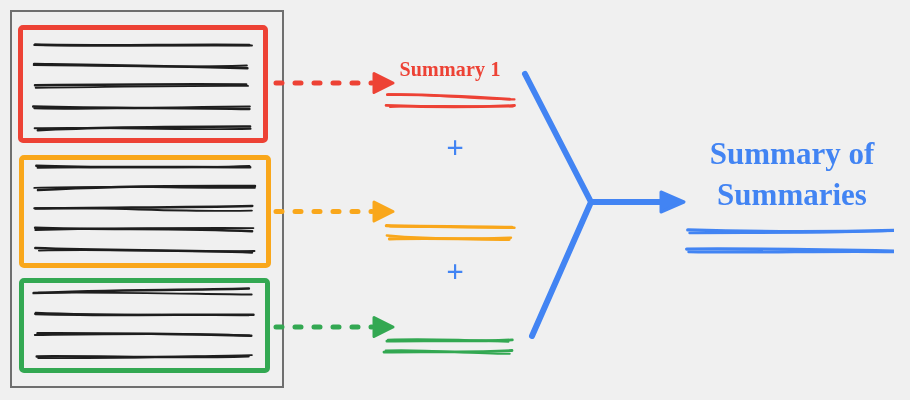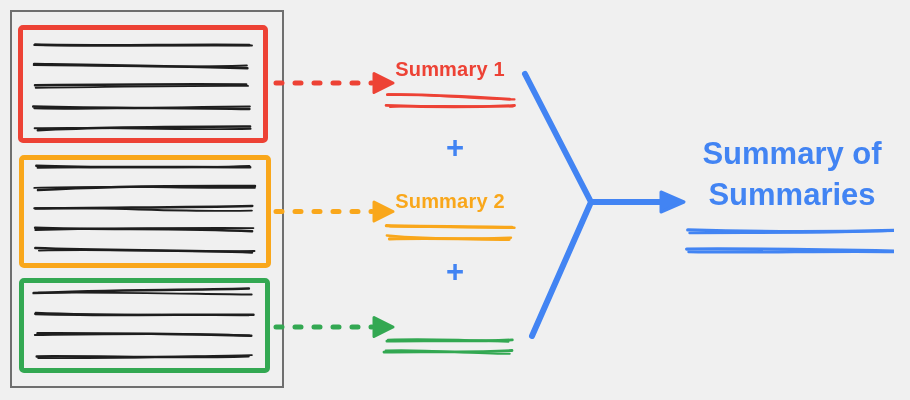--- a/index.html
+++ b/index.html
@@ -1,18 +1,18 @@
 <!DOCTYPE html>
 <html style="--c-red: #ED4235; --c-orange: #F9A71B; --c-green: #33A852; --c-blue: #4284F3; --c-ink: #1E1E1E; --c-doc_border: #6F6F6F; --c-background: #F0F0F0;"><head>
 <meta charset="utf-8">
 <style>
   html,body{margin:0;padding:0;background:#F0F0F0;}
   .canvas{position:relative;width:894px;height:400px;overflow:hidden;
           background:var(--c-background,#F0F0F0);
-          font-family:Liberation Sans, sans-serif;}
+          font-family:Liberation Serif, serif;}
   .doc{position:absolute;left:10px;top:10px;width:274px;height:378px;
        box-sizing:border-box;border:2px solid var(--c-doc_border,#6F6F6F);}
   .chunk{position:absolute;box-sizing:border-box;border:5px solid;border-radius:5px;}
   .chunk svg{position:absolute;left:0;top:0;width:100%;height:100%;display:block;}
   .chunk-red{left:6px;top:13px;width:250px;height:118px;border-color:var(--c-red,#ED4235);}
   .chunk-orange{left:7px;top:143px;width:252px;height:113px;border-color:var(--c-orange,#F9A71B);}
   .chunk-green{left:7px;top:266px;width:251px;height:95px;border-color:var(--c-green,#33A852);}
   .overlay{position:absolute;left:0;top:0;width:910px;height:400px;}
   .dash{fill:none;stroke-width:5;stroke-dasharray:6 13;stroke-linecap:round;}
   .merge{fill:none;stroke-width:6;stroke-linecap:round;stroke-linejoin:round;}
@@ -114,17 +114,16 @@
         <path d="M385.7,350.6 C426.6,348.8 467.5,354.0 509.7,353.8" class="scribble stroke-green" stroke-width="2.10"></path>
         <path d="M687.8,229.9 C756.4,232.1 825.0,232.3 895.7,230.3" class="scribble stroke-blue" stroke-width="3.40"></path>
         <path d="M689.6,232.9 C758.6,232.4 827.5,233.4 898.5,230.4" class="scribble stroke-blue" stroke-width="2.55"></path>
         <path d="M686.7,249.1 C756.6,248.6 826.6,249.7 898.6,251.2" class="scribble stroke-blue" stroke-width="3.40"></path>
         <path d="M688.6,251.9 C758.5,253.4 828.4,250.6 900.4,252.0" class="scribble stroke-blue" stroke-width="2.55"></path>
       </g>
   </svg>
 
   <div class="label label-red">Summary 1</div>
   <div class="plus plus-1">+</div>
-  <div class="label label-orange">Summary 2</div>
   <div class="plus plus-2">+</div>
   <div class="output-label">Summary of Summaries</div>
 
 </div>
 
 </body></html>

